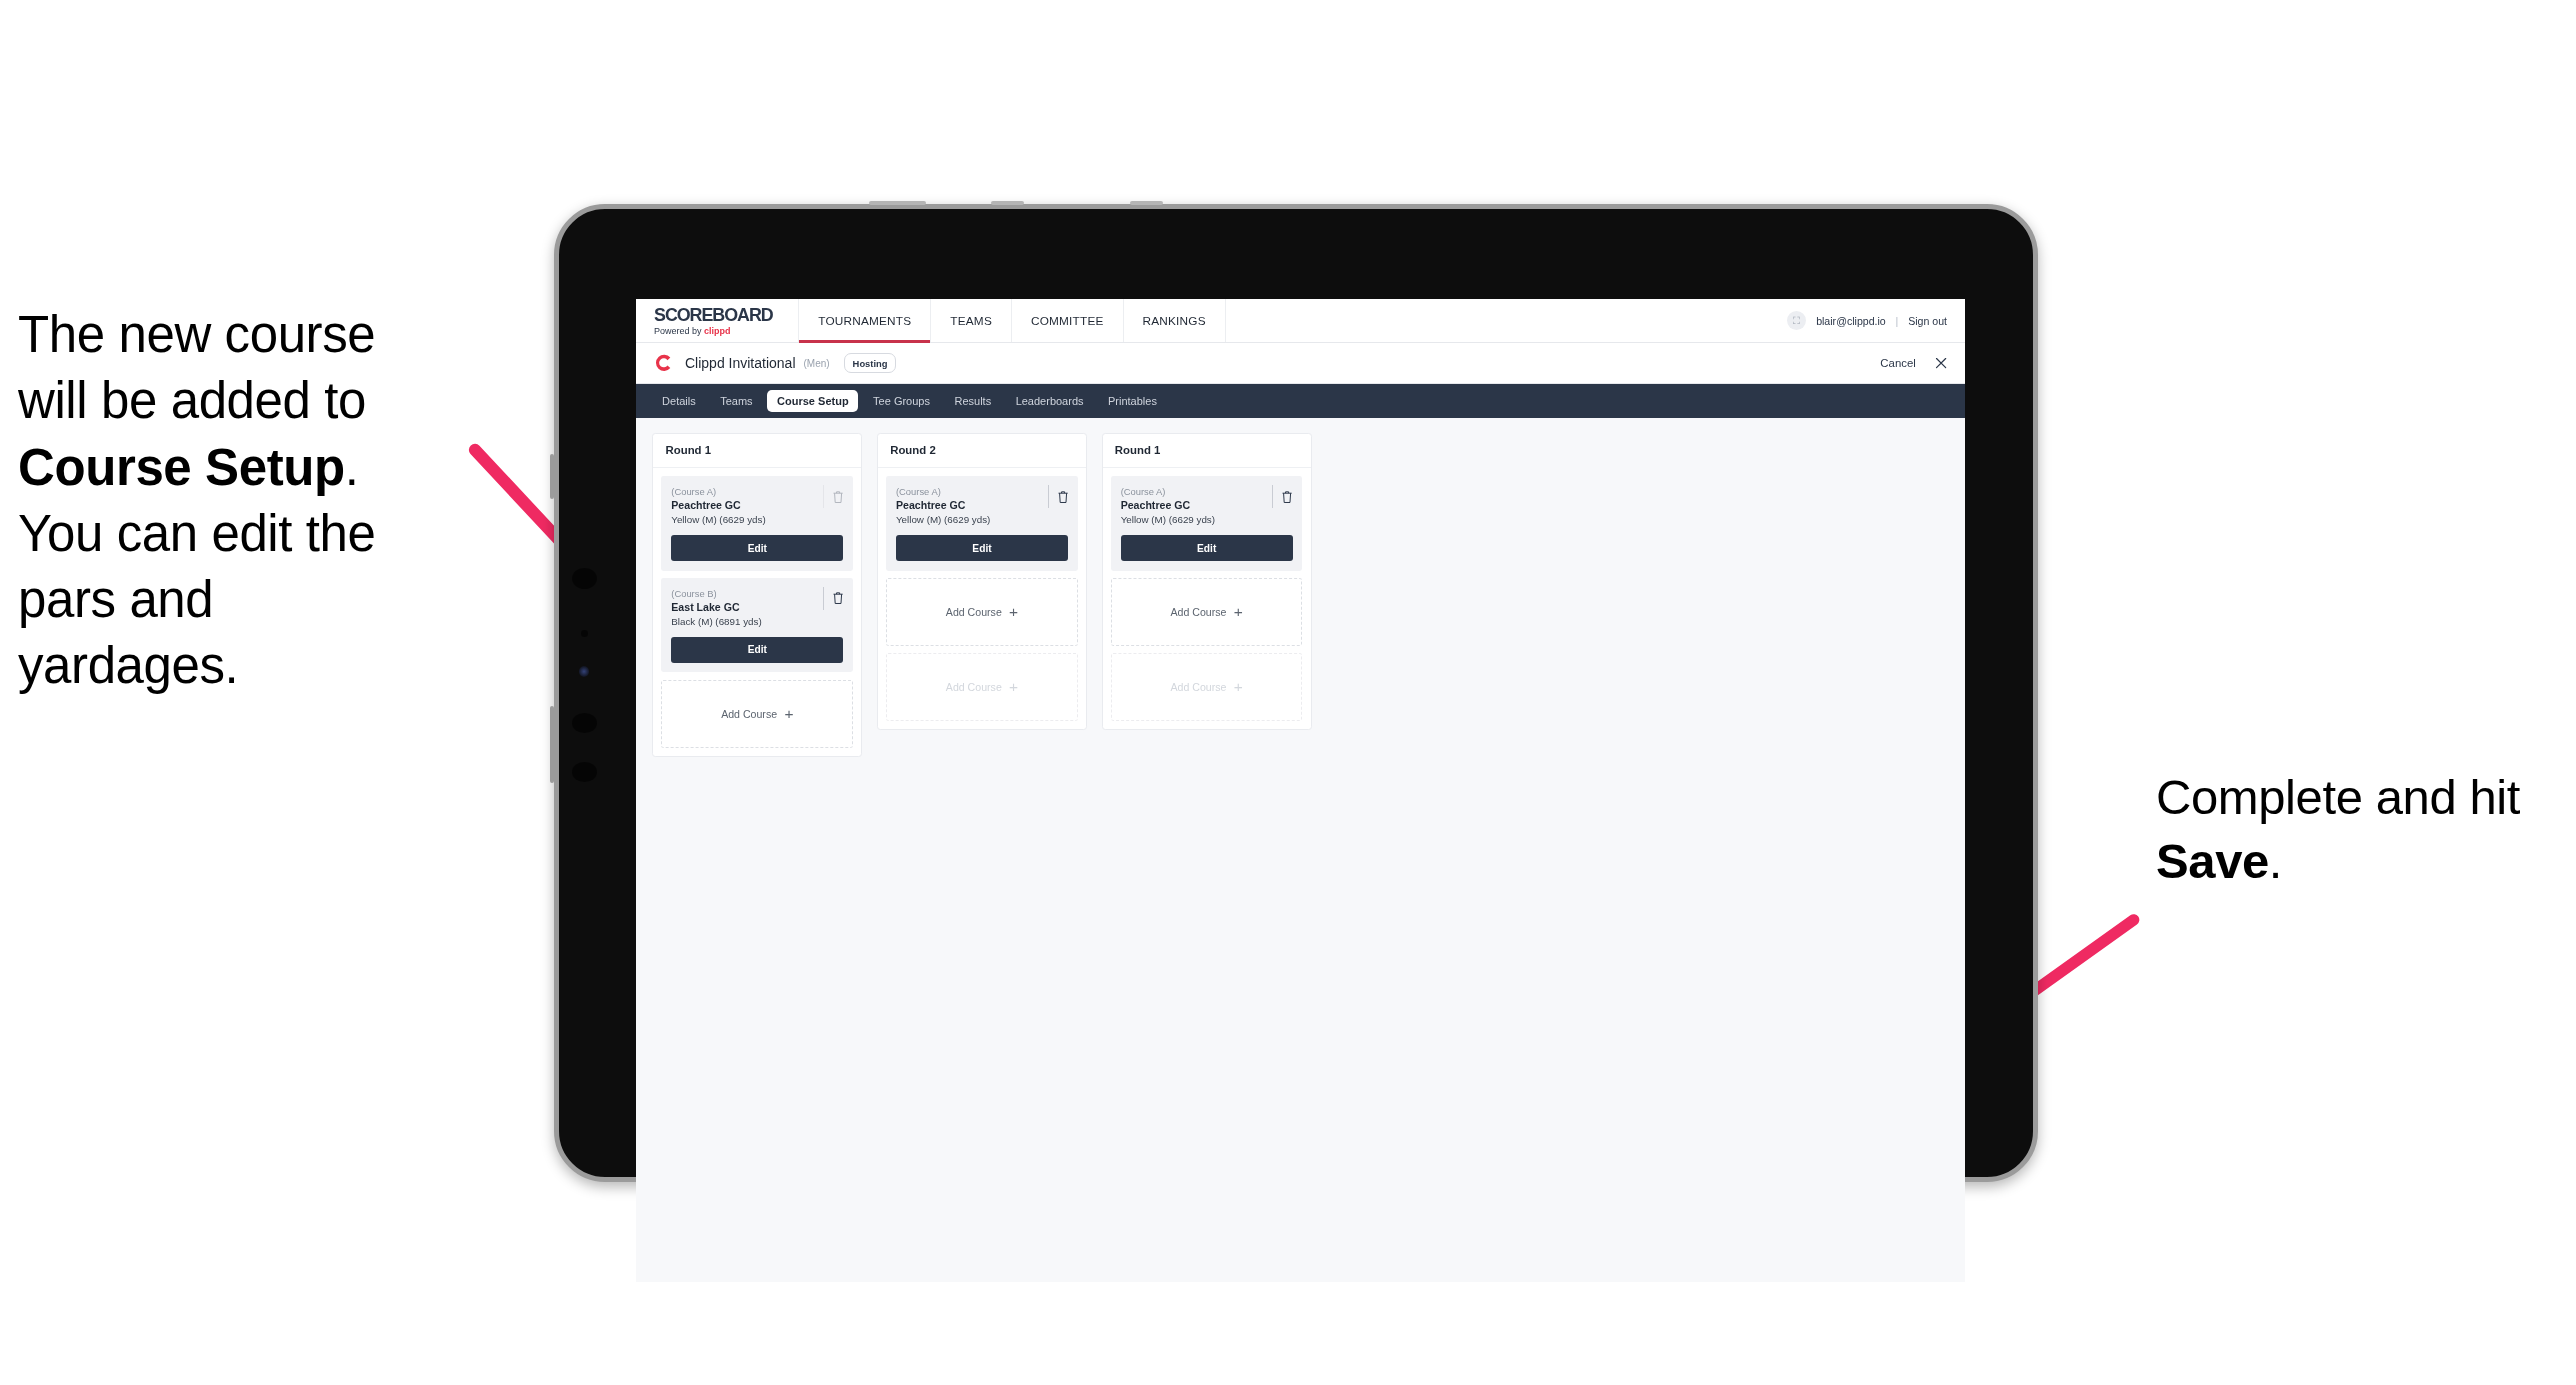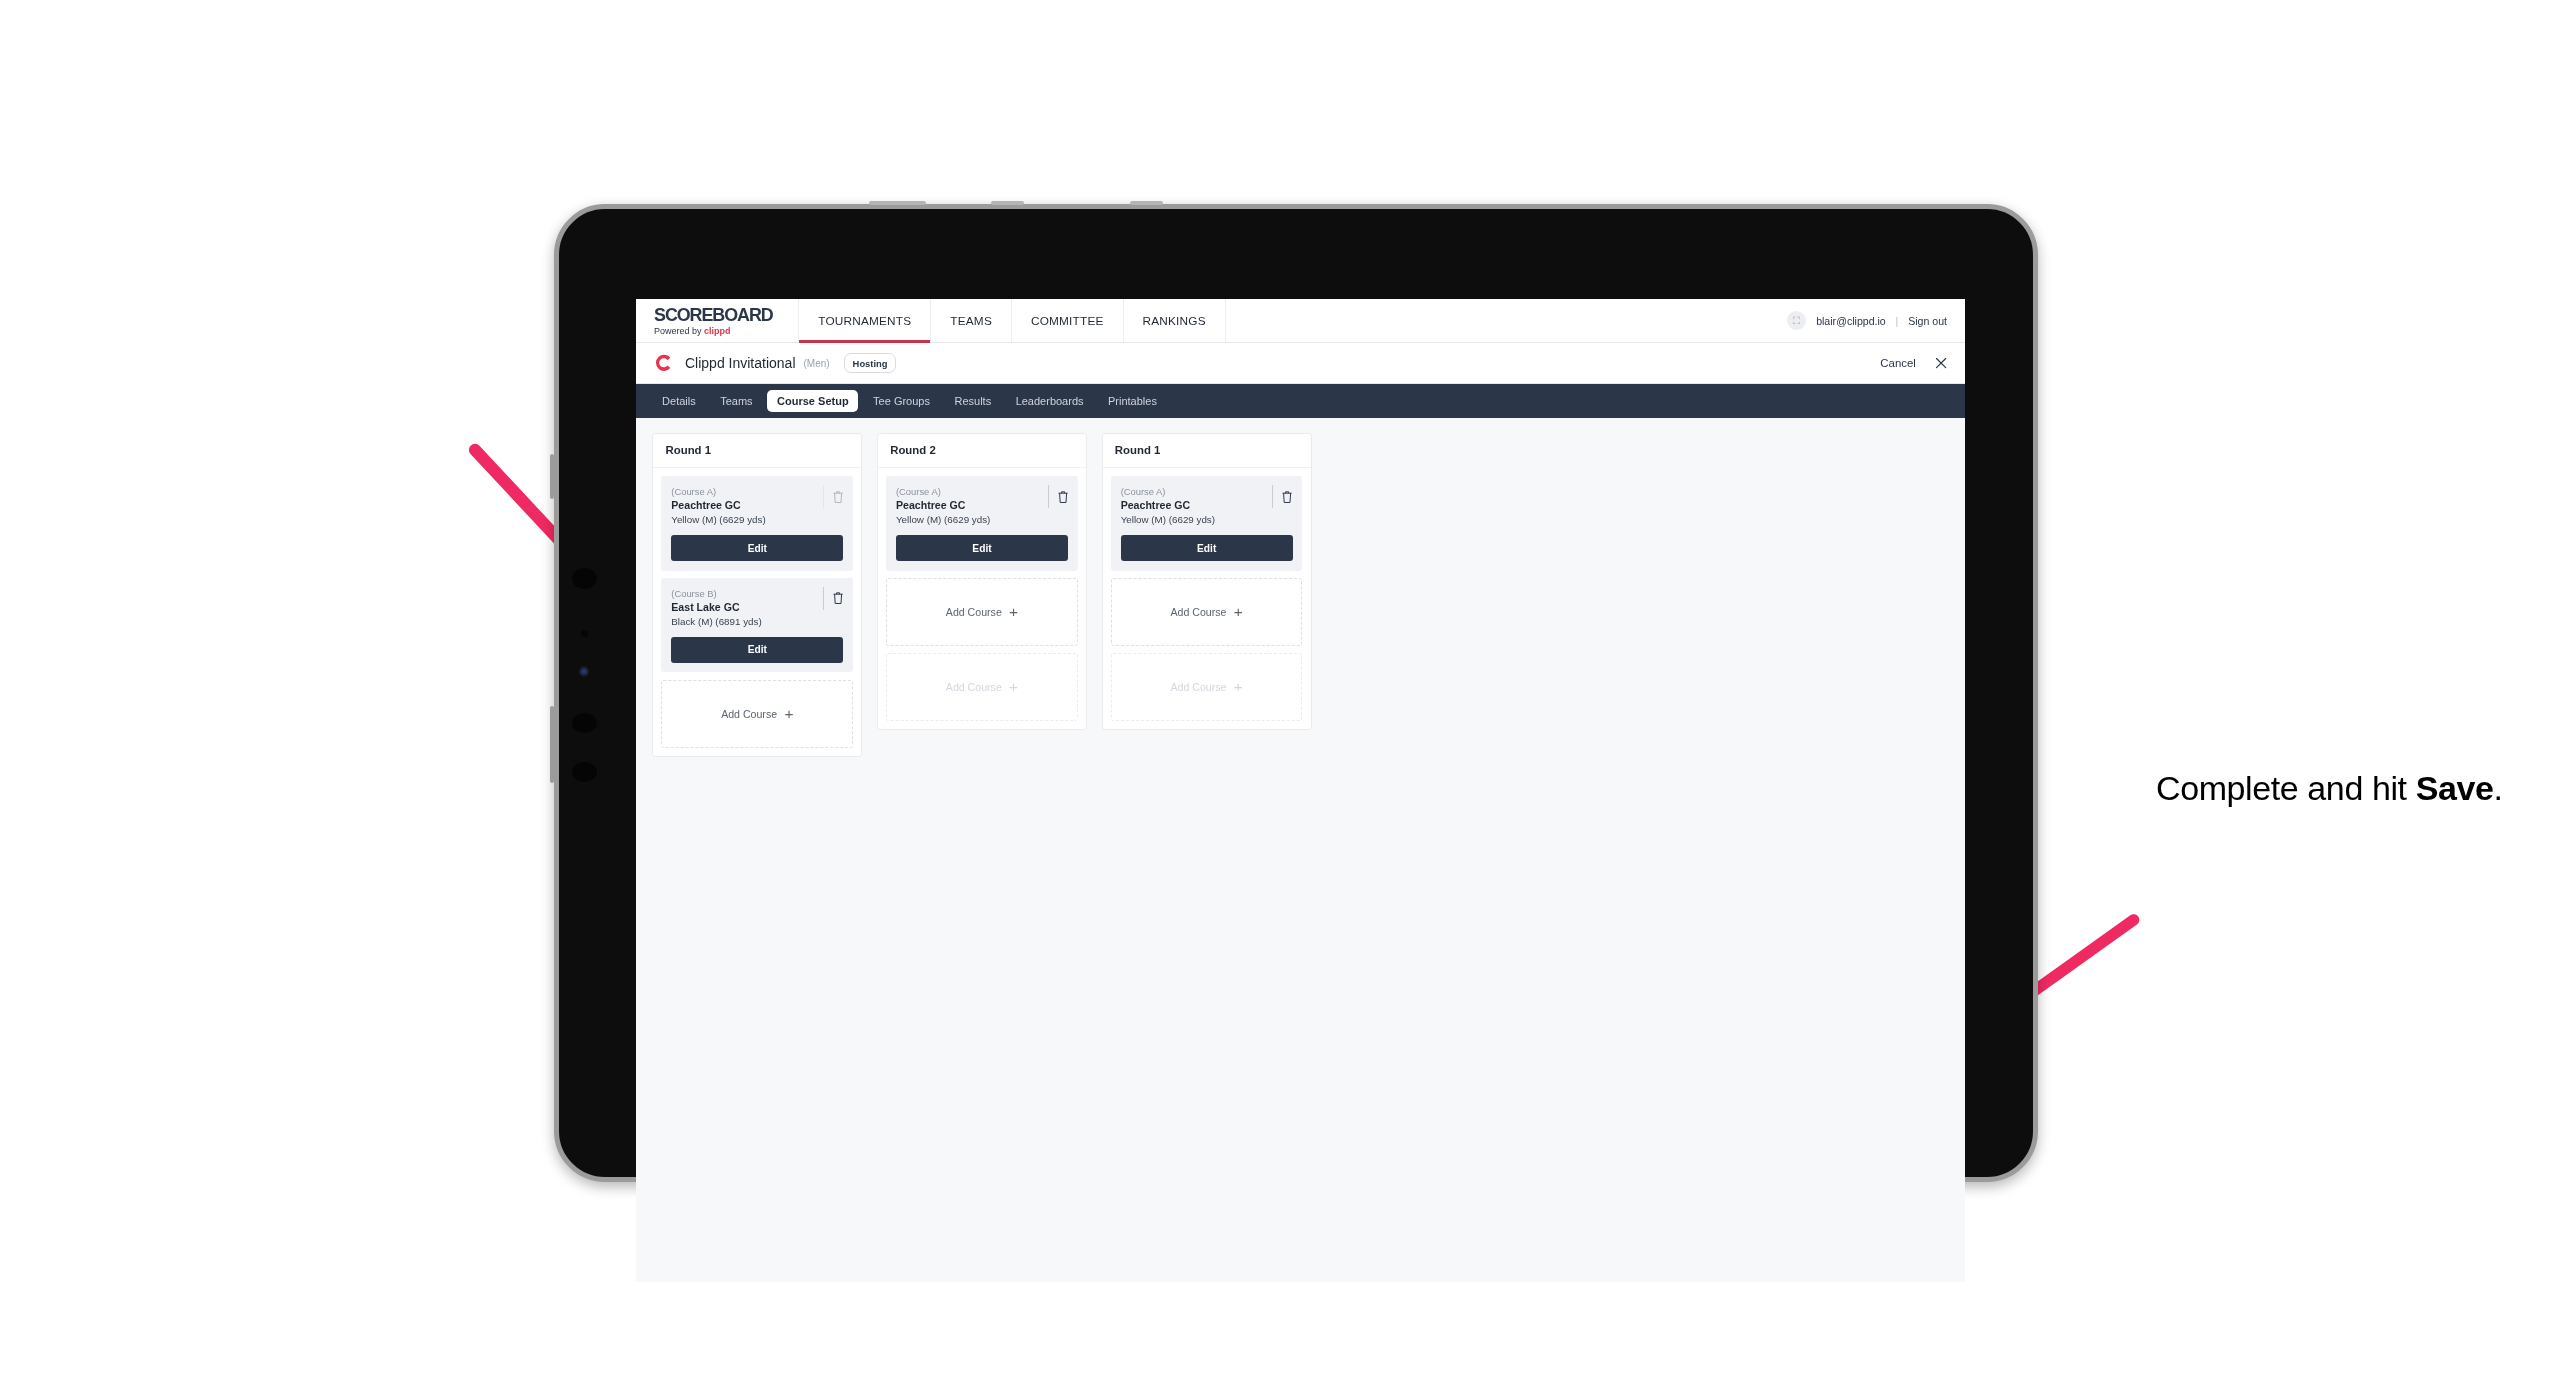--- a/index.html
+++ b/index.html
@@ -14,21 +14,21 @@
   
   .annot {
     position: absolute;
     color: #000;
     font-family: "Liberation Sans", sans-serif;
     font-weight: 400;
     line-height: 1.30;
     letter-spacing: -0.4px;
   }
   #annot-left  { left: 18px; top: 302px; width: 408px; font-size: 51px; }
-  #annot-right { left: 2156px; top: 766px; width: 408px; font-size: 34px; }
+  #annot-right { left: 2156px; top: 766px; width: 408px; font-size: 49px; }
   .annot b { font-weight: 700; }
 
   .arrow-svg { position: absolute; pointer-events: none; }
 
   
   #tablet {
     position: absolute;
     left: 554px; top: 204px;
     width: 1484px; height: 978px;
     background: #0d0d0d;
@@ -176,20 +176,23 @@
     gap: 7.3px; font-size:10.6px; color:#5c646f; cursor:pointer;
   }
   .add-course.muted { color:#d3d7dd; border-color:#ececef; cursor:default; }
   .plus { font-size:15.5px; line-height:1; font-weight:300; }
 </style>
 </head>
 <body>
 
 <div id="stage">
 
+  <div class="annot" id="annot-left">
+    <span>The new course will be added to </span><b>Course Setup</b><span>. You can edit the pars and yardages.</span>
+  </div>
 
   <div class="annot" id="annot-right">
     <span>Complete and hit </span><b>Save</b><span>.</span>
   </div>
 
   <svg class="arrow-svg" style="left:457px; top:432px;" width="228" height="236" viewBox="0 0 280 290">
     <line x1="22" y1="22" x2="205" y2="218" stroke="#ef2a62" stroke-width="15" stroke-linecap="round"></line>
     <polygon points="238,262 160,232 200,196" fill="#ef2a62"></polygon>
   </svg>
 

